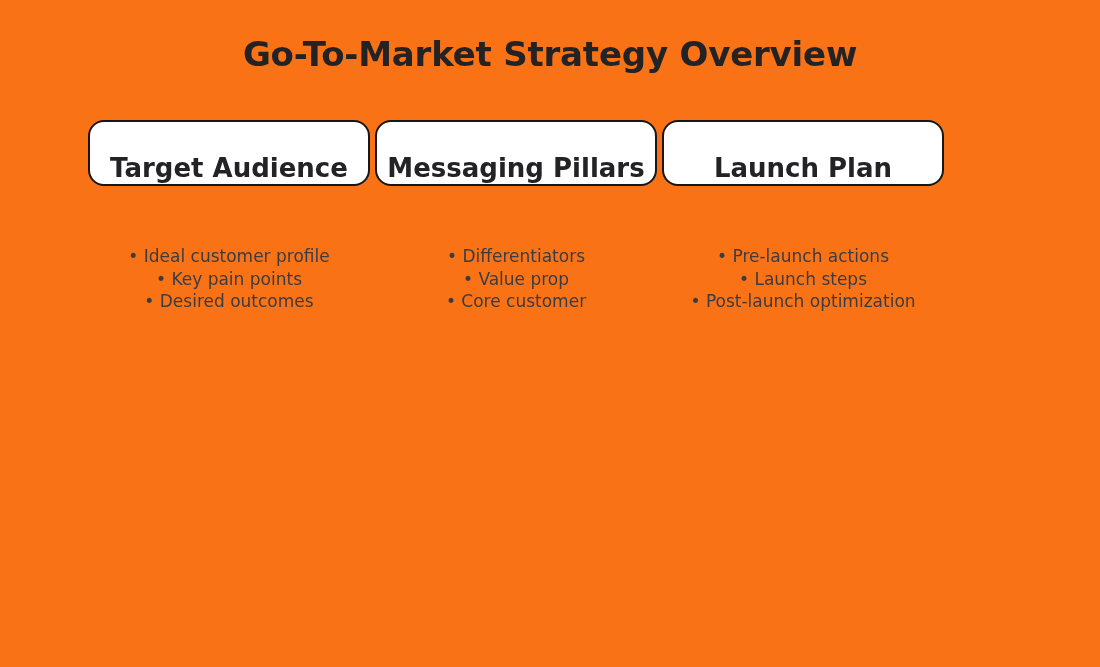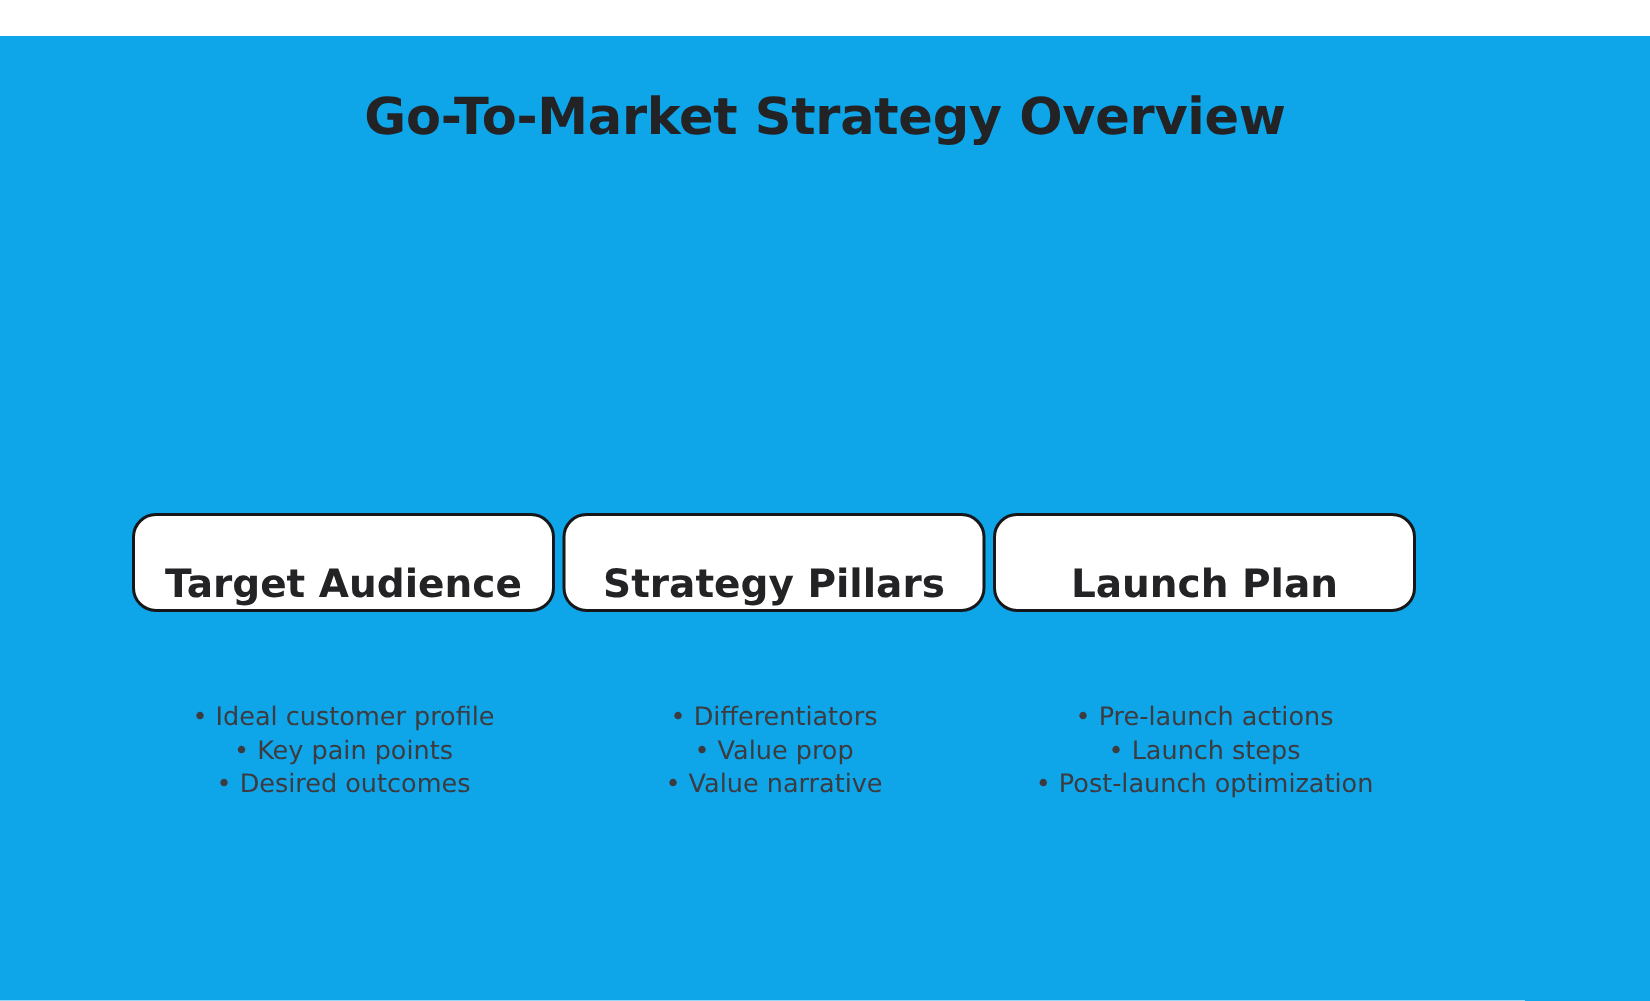--- a/index.html
+++ b/index.html
@@ -11,22 +11,21 @@
     width: 1100px;
     height: 667px;
     overflow: hidden;
     font-family: "DejaVu Sans", sans-serif;
     position: relative;
   }
 
   #slide {
     position: absolute;
     inset: 0;
-    background: #0ea5e9;
-    margin-top: 24px;
+    background: #f97316;
   }
 
   #slide-title {
     position: absolute;
     left: 0;
     top: 32px;
     width: 1100px;
     text-align: center;
     font-family: "DejaVu Sans", sans-serif;
     font-weight: bold;
@@ -38,21 +37,21 @@
   }
 
   #cards-row {
     position: absolute;
     left: 88px;
     top: 120px;
     width: 856px;
     height: 264px;
     display: flex;
     flex-direction: row;
-    align-items: flex-end;
+    align-items: flex-start;
     gap: 5px;
   }
 
   .card {
     flex: 1 1 0;
     box-sizing: border-box;
     background: #ffffff;
     border: 2px solid #17171a;
     border-radius: 16px;
     position: relative;
@@ -108,25 +107,25 @@
     <div class="card">
       <div class="card-title">Target Audience</div>
       <ul class="card-bullets">
         <li><span class="bullet-dot">•</span>&nbsp;<span>Ideal customer profile</span></li>
         <li><span class="bullet-dot">•</span>&nbsp;<span>Key pain points</span></li>
         <li><span class="bullet-dot">•</span>&nbsp;<span>Desired outcomes</span></li>
       </ul>
     </div>
 
     <div class="card">
-      <div class="card-title">Strategy Pillars</div>
+      <div class="card-title">Messaging Pillars</div>
       <ul class="card-bullets">
         <li><span class="bullet-dot">•</span>&nbsp;<span>Differentiators</span></li>
         <li><span class="bullet-dot">•</span>&nbsp;<span>Value prop</span></li>
-        <li><span class="bullet-dot">•</span>&nbsp;<span>Value narrative</span></li>
+        <li><span class="bullet-dot">•</span>&nbsp;<span>Core customer</span></li>
       </ul>
     </div>
 
     <div class="card">
       <div class="card-title">Launch Plan</div>
       <ul class="card-bullets">
         <li><span class="bullet-dot">•</span>&nbsp;<span>Pre-launch actions</span></li>
         <li><span class="bullet-dot">•</span>&nbsp;<span>Launch steps</span></li>
         <li><span class="bullet-dot">•</span>&nbsp;<span>Post-launch optimization</span></li>
       </ul>

